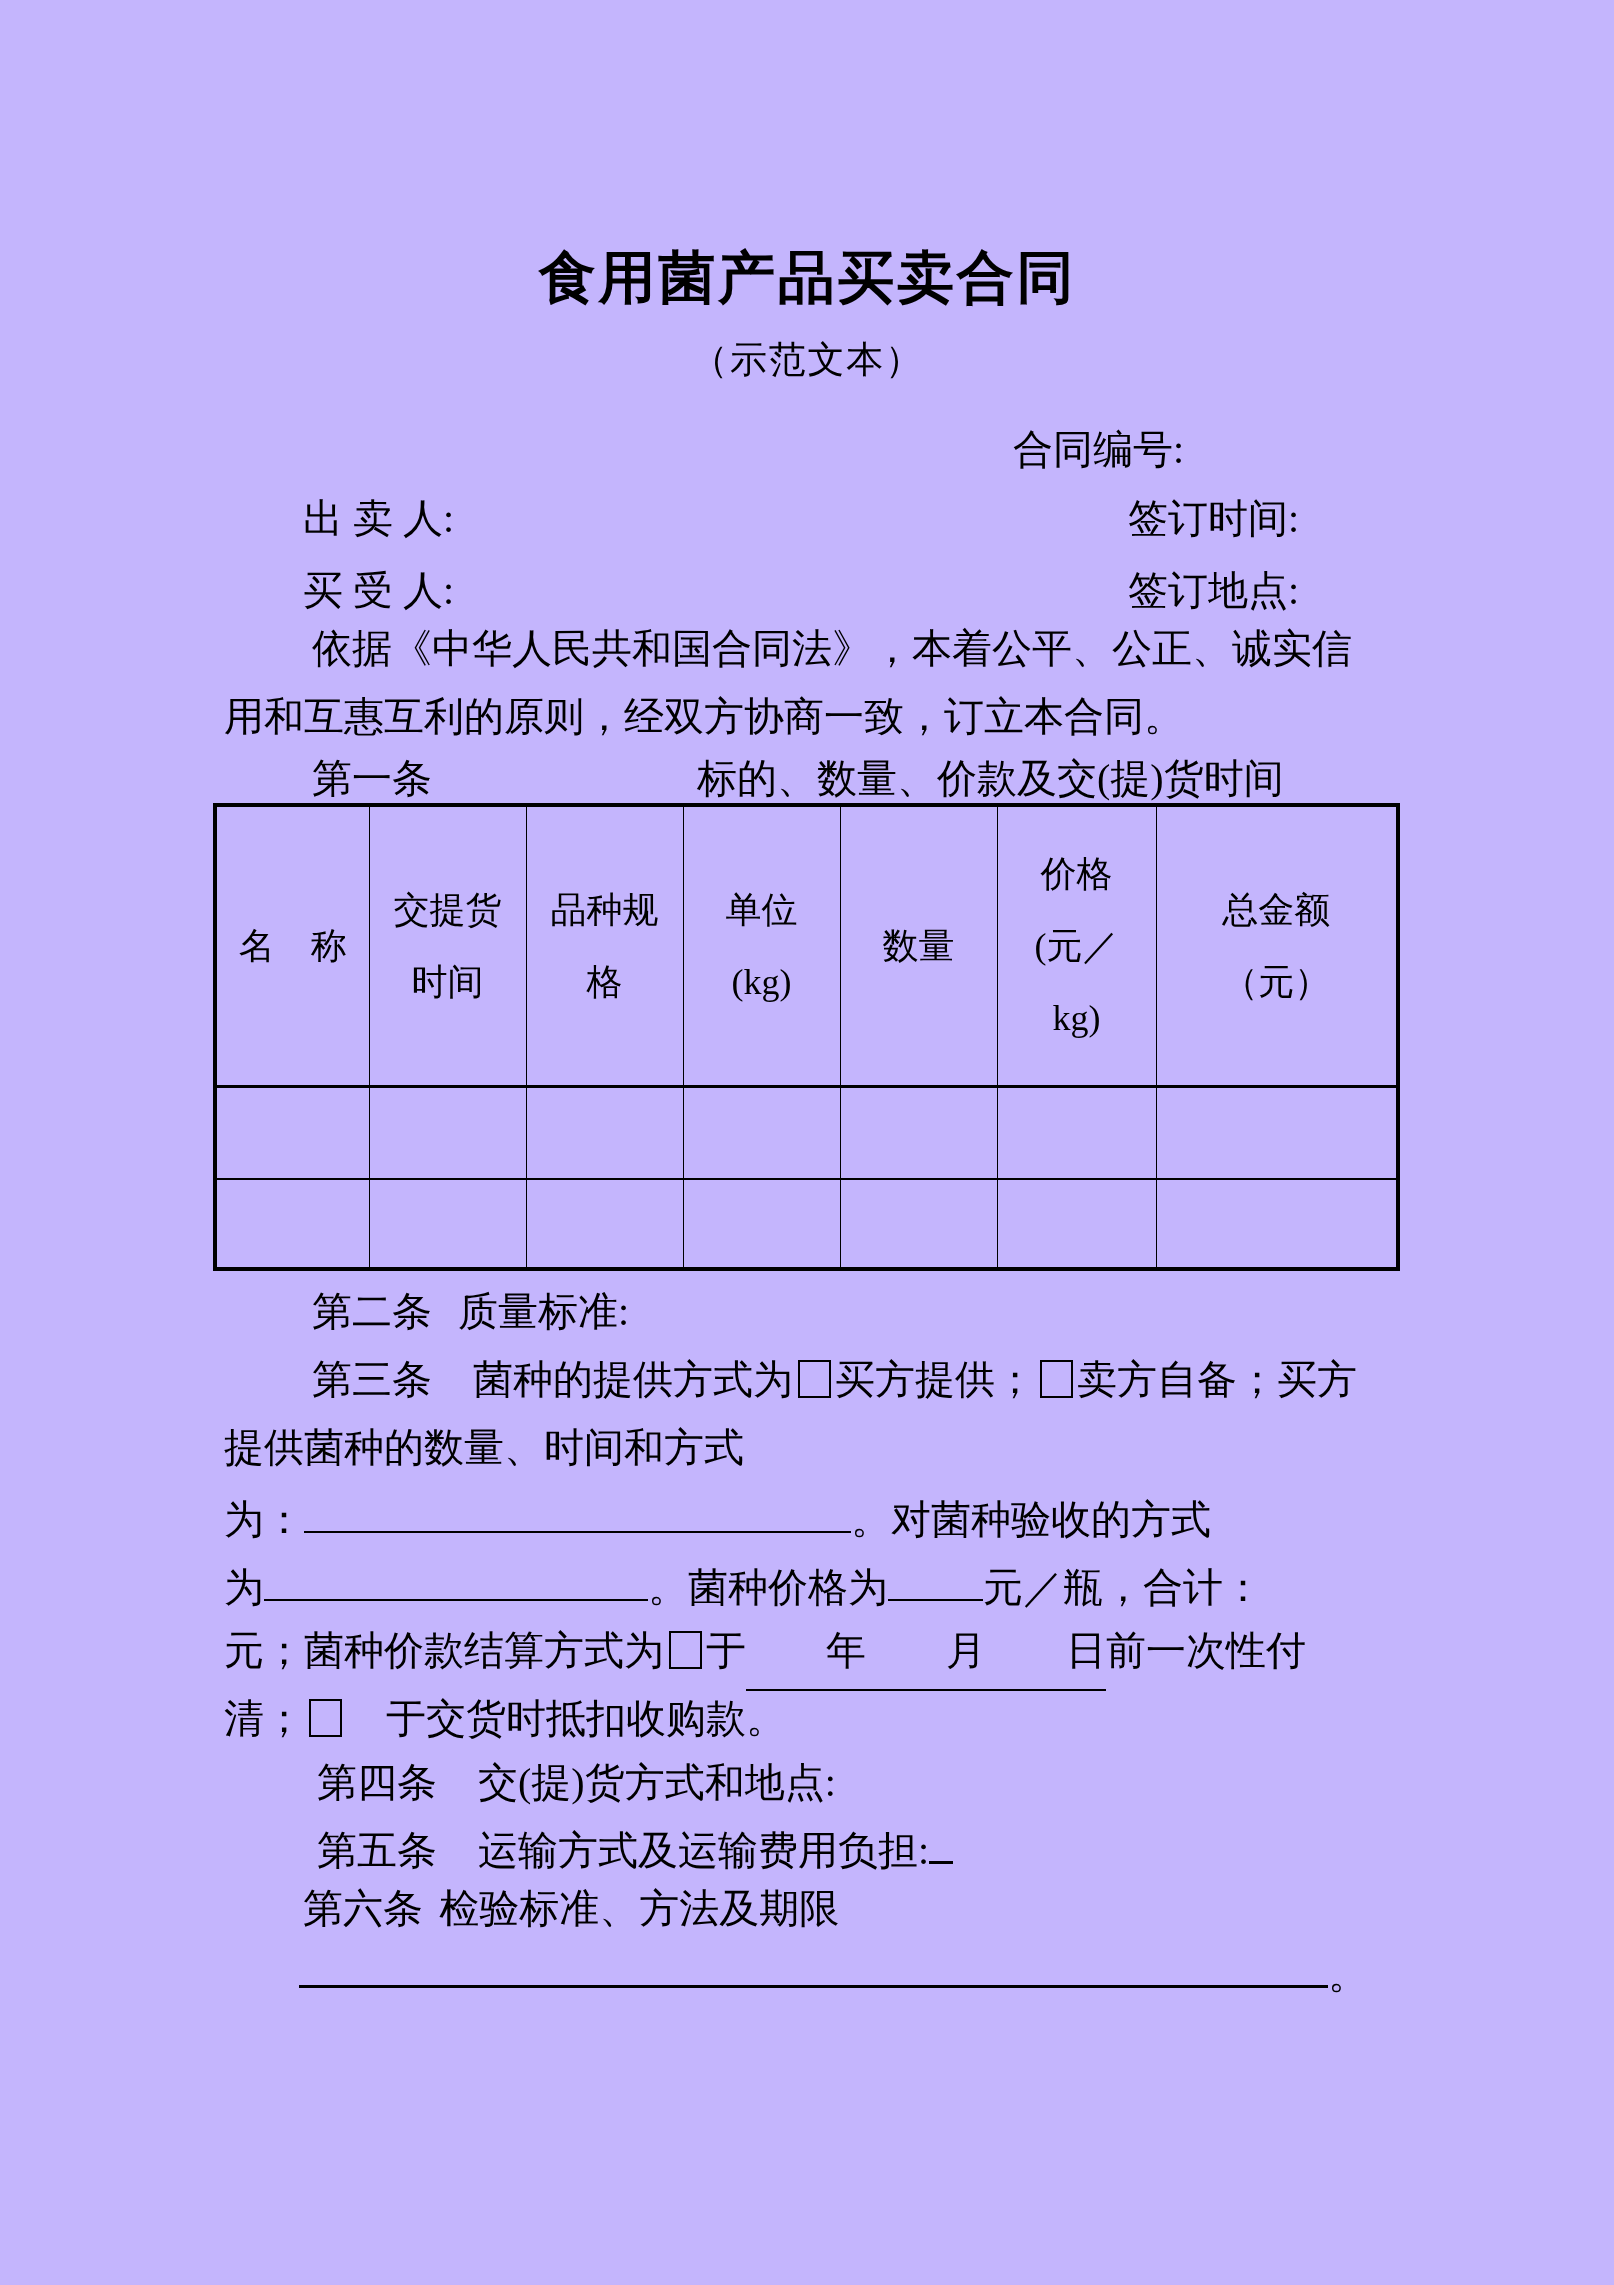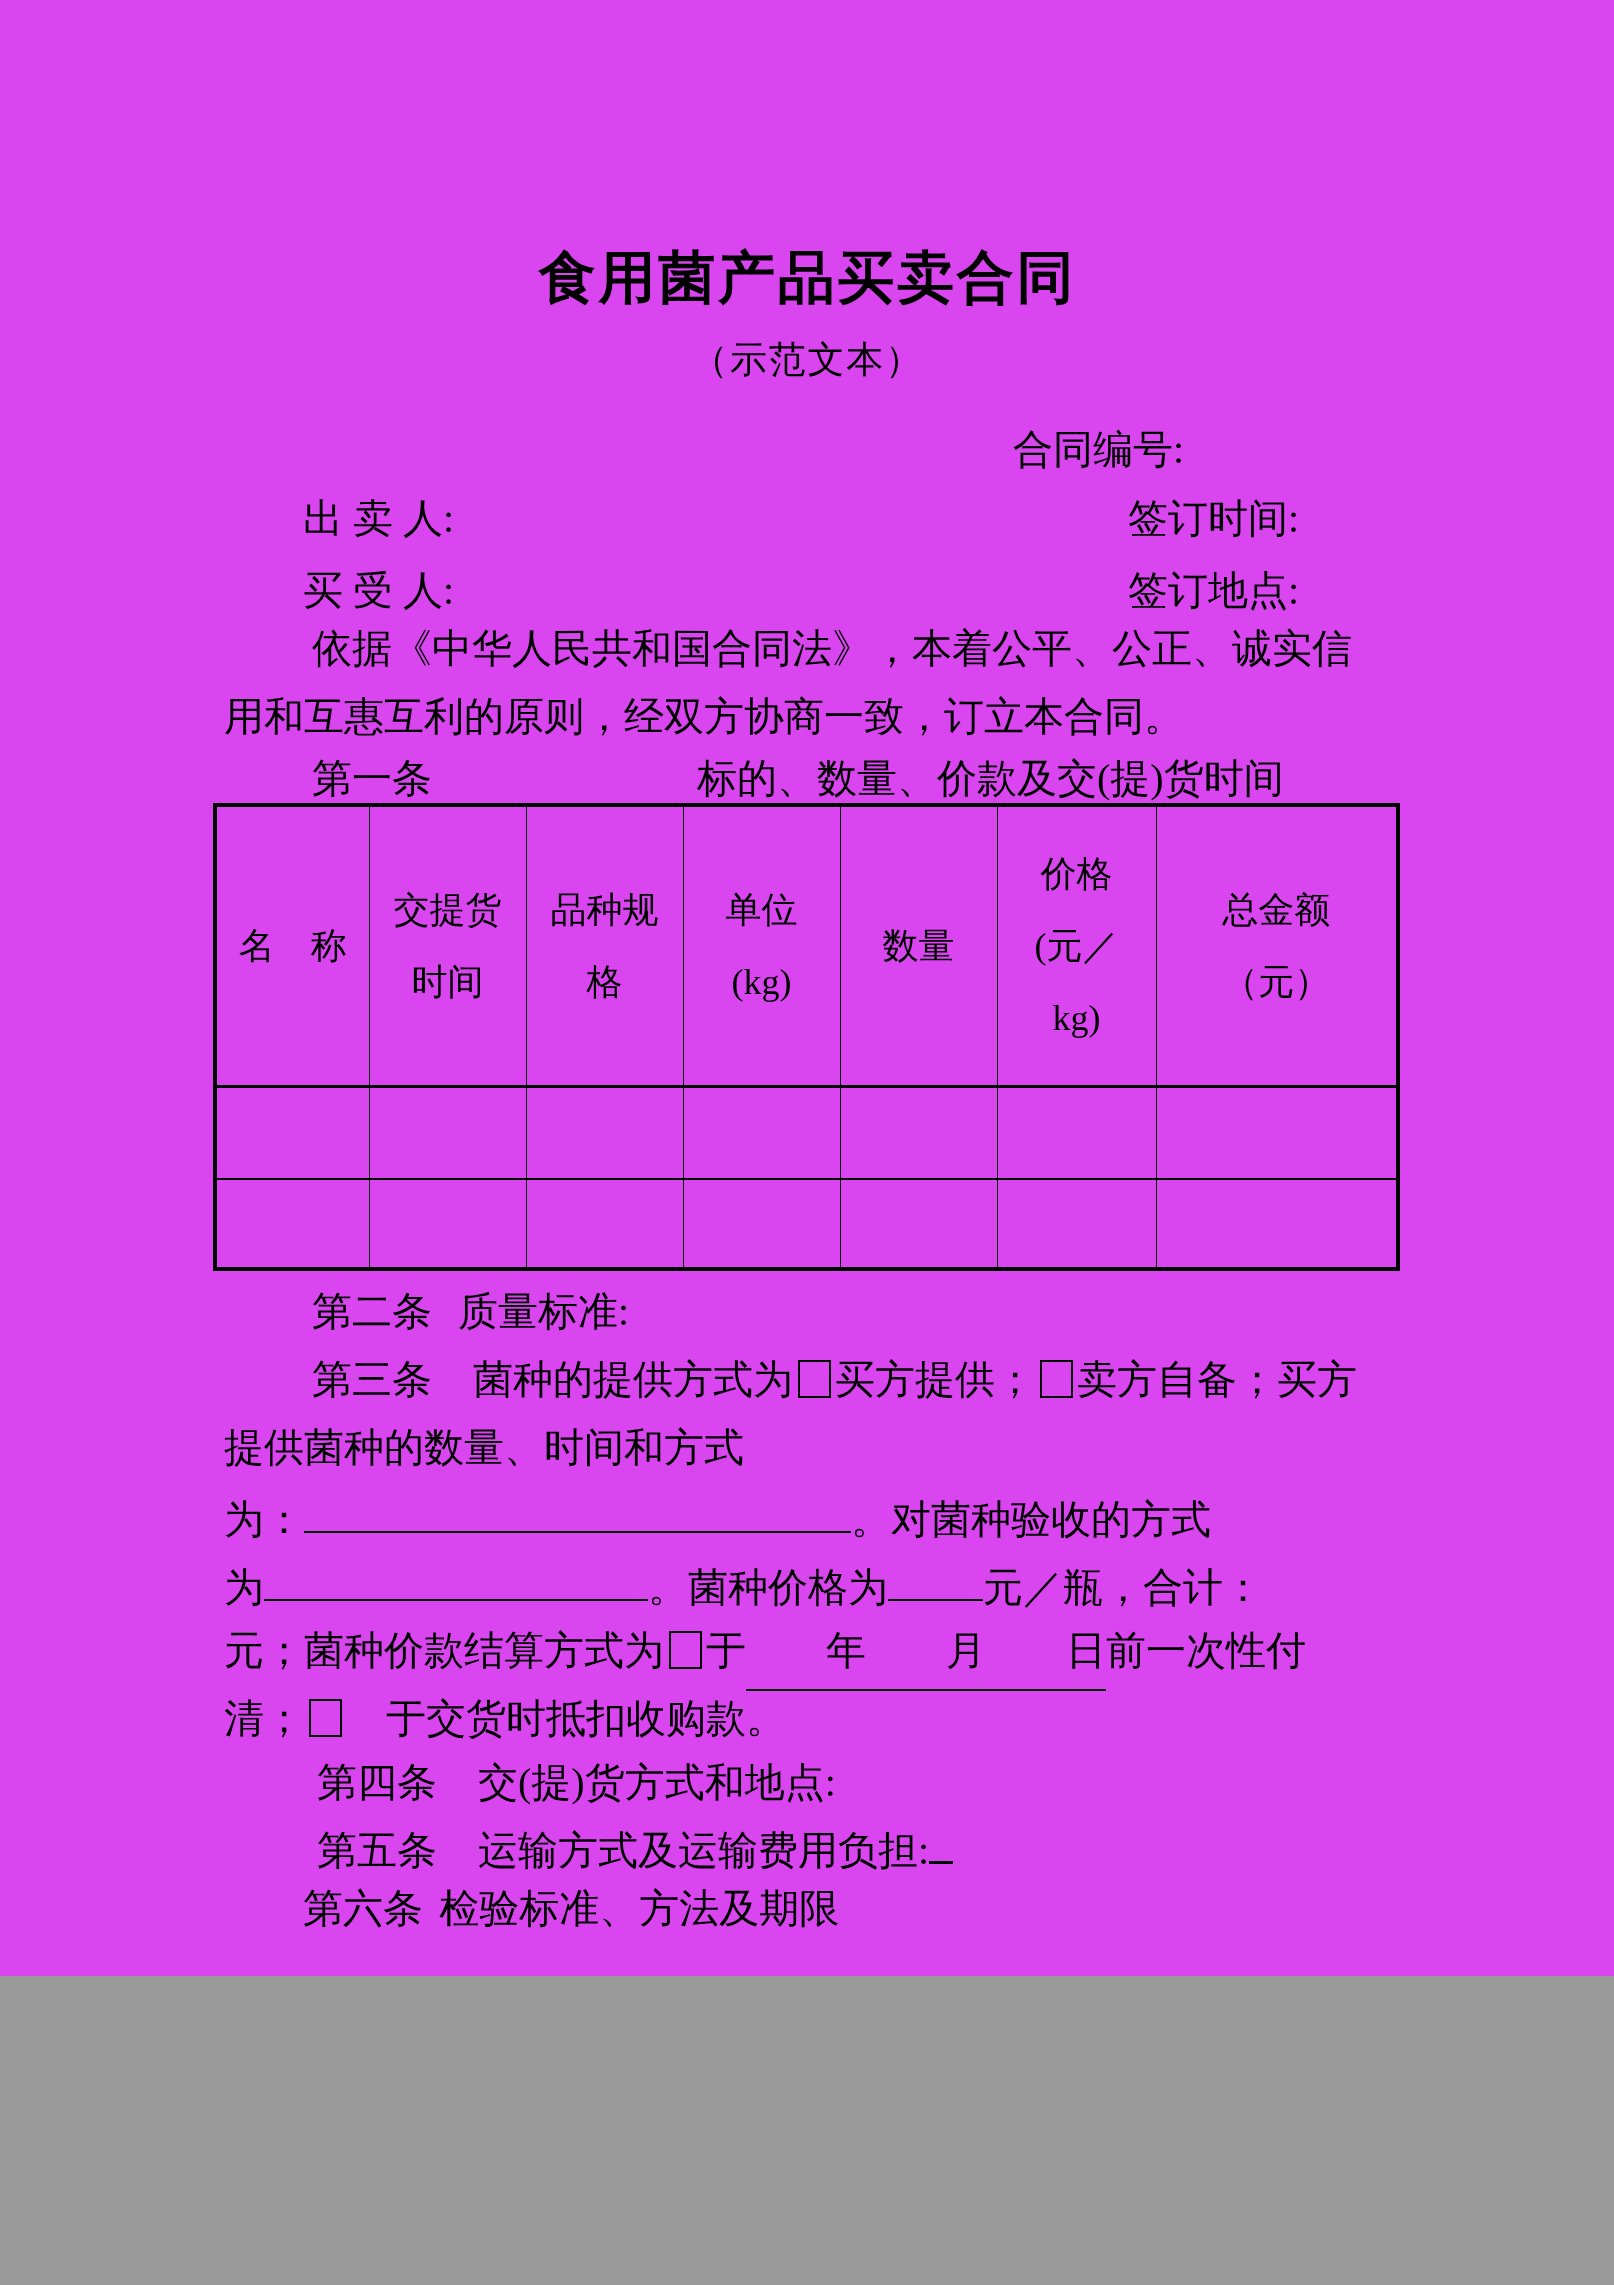--- a/index.html
+++ b/index.html
@@ -1,17 +1,17 @@
 <!DOCTYPE html>
 <html style="font-size:14.5px"><head>
 <meta charset="utf-8">
 <style>
   html,body{margin:0;padding:0;background:#9a9a9a;}
   .page{
-    position:relative;width:1615px;height:1976px;background:#d946ef;
+    position:relative;width:1615px;height:2285px;background:#c4b5fd;
     margin:0 auto;color:#000;
     font-family:"Liberation Serif", serif;
     font-size:40px;line-height:1.25;
   }
   .abs{position:absolute;white-space:nowrap;}
   .b{font-weight:normal;}
   .title{position:absolute;top:242px;left:0;width:100%;text-align:center;
          font-size:57px;font-weight:bold;letter-spacing:2.7px;}
   .subtitle{position:absolute;top:337px;left:0;width:100%;text-align:center;
             font-size:37px;letter-spacing:1.8px;}

